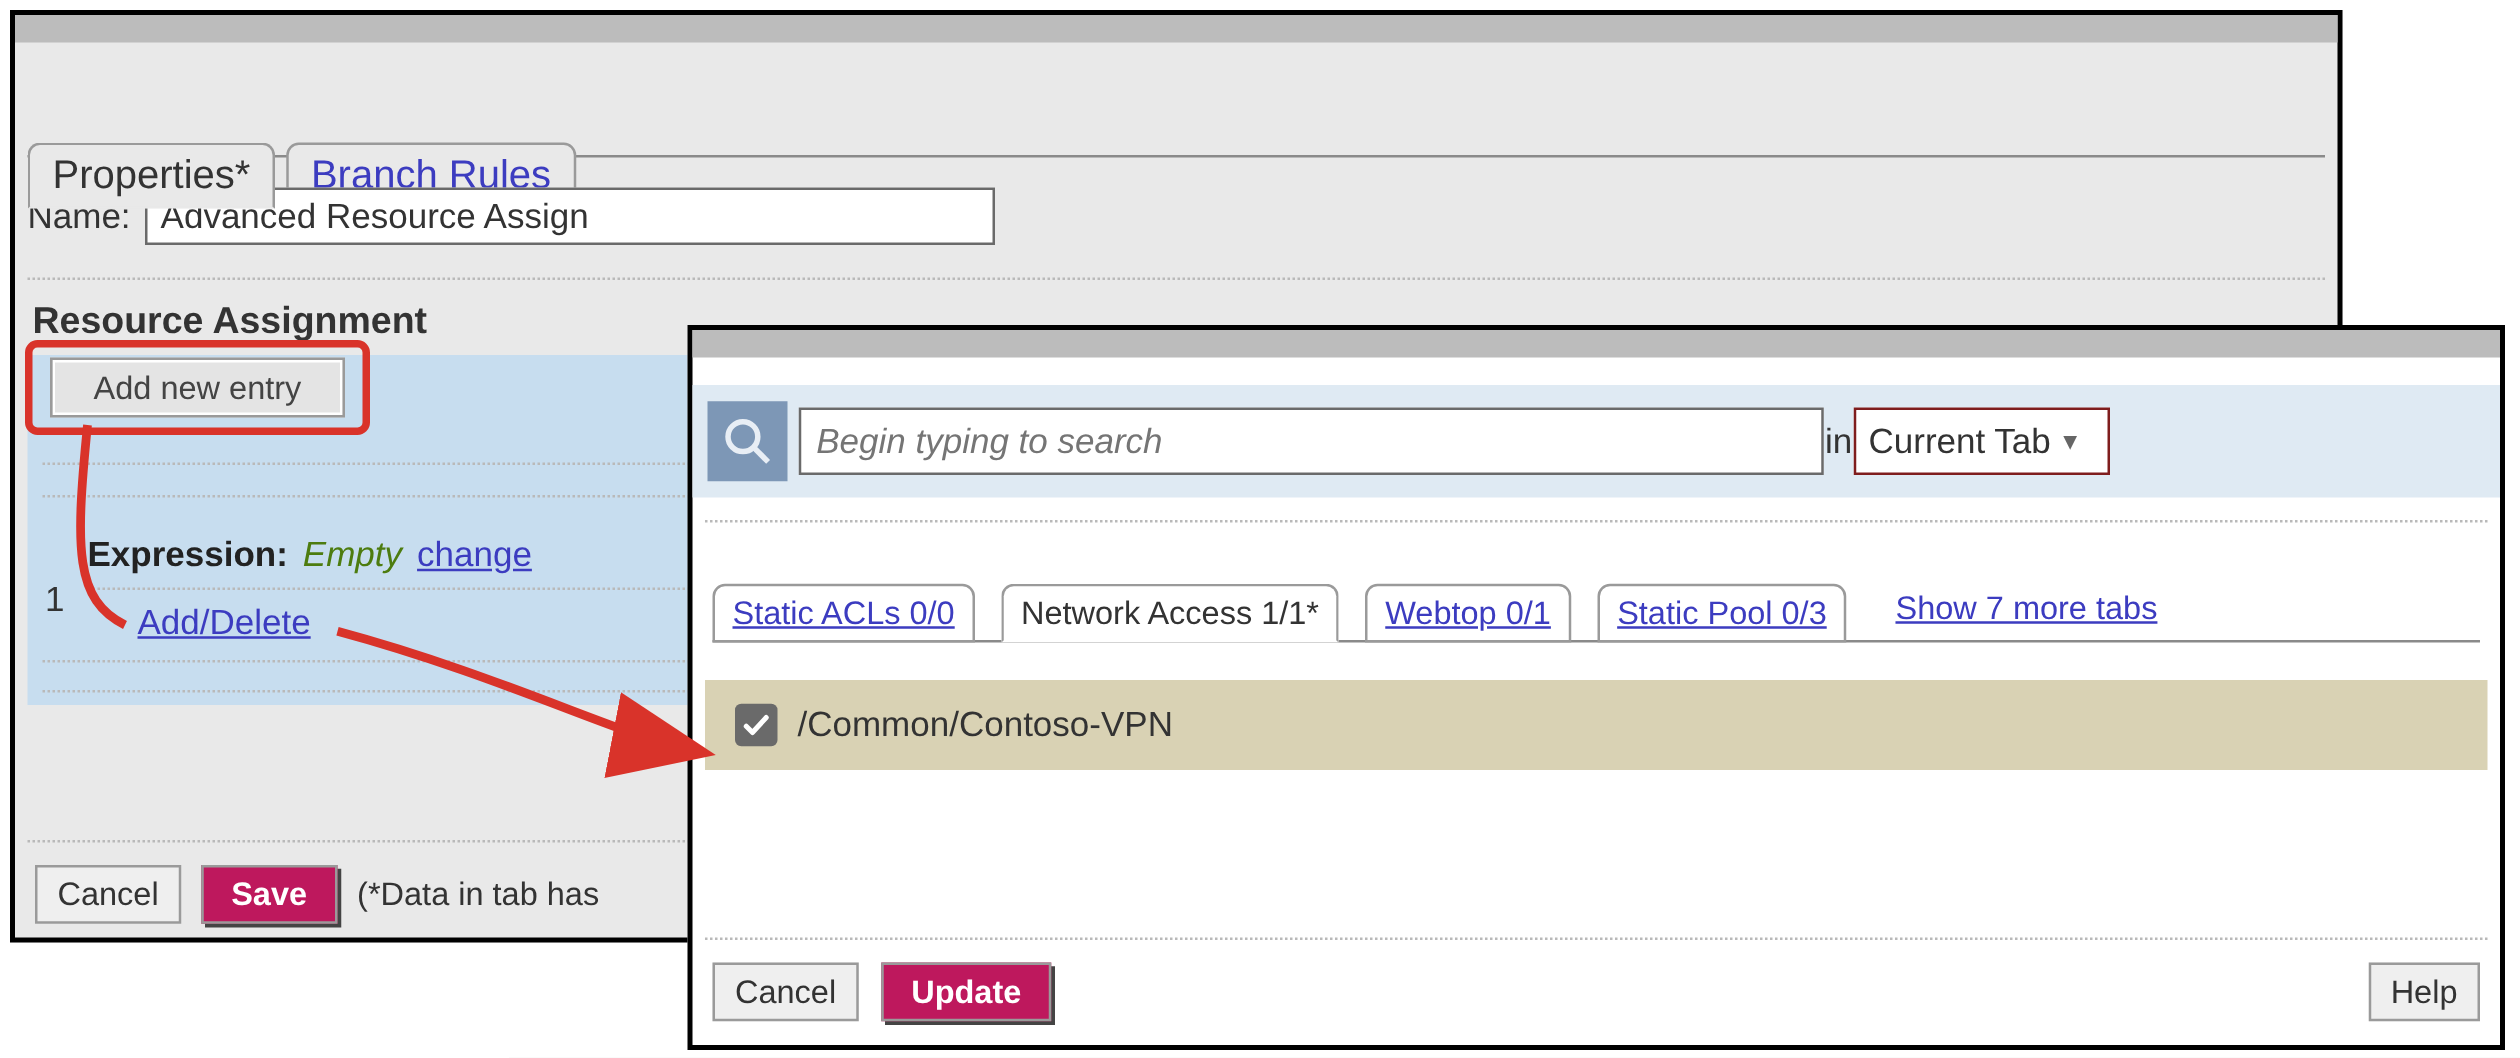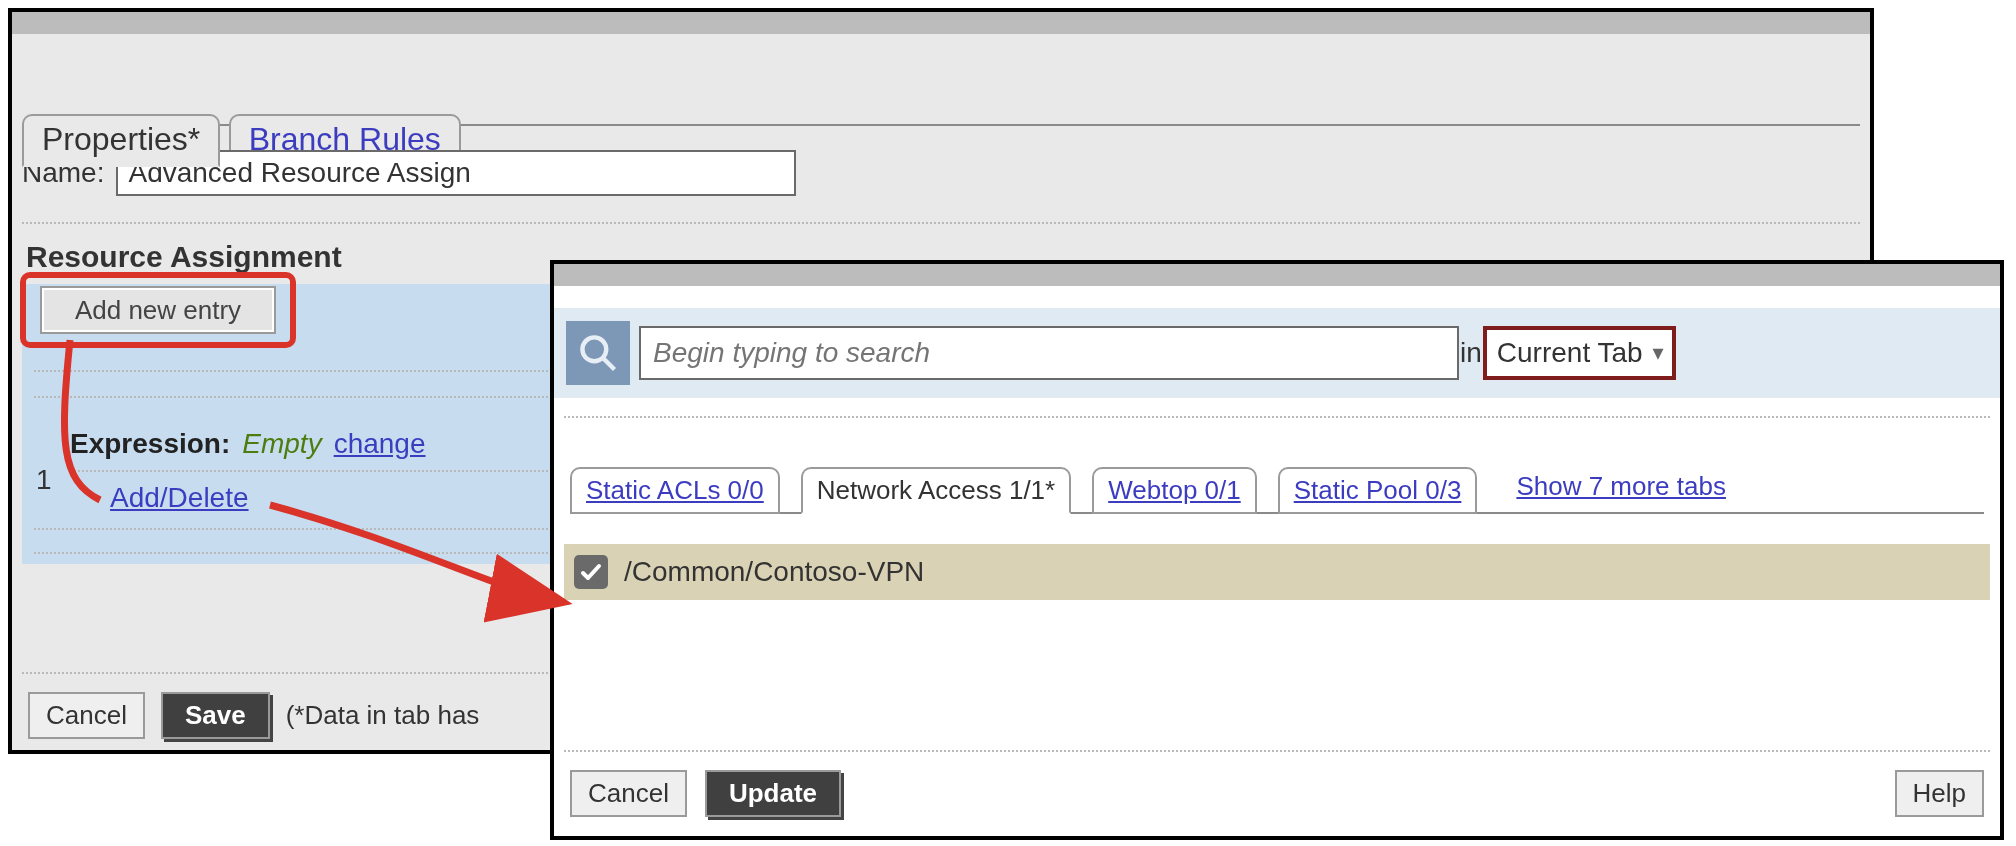--- a/index.html
+++ b/index.html
@@ -119,21 +119,21 @@
   .footer-left {
     position: absolute; left: 16px; top: 680px;
     display: flex; align-items: center; gap: 16px;
   }
   .btn-plain {
     background: #efefef; border: 2px solid #9a9a9a;
     font-size: 26px; padding: 6px 16px; cursor: pointer;
     color: #333;
   }
   .btn-primary {
-    background: #404040; color: #fff; font-weight: bold;
+    background: #be185d; color: #fff; font-weight: bold;
     border: 2px solid #9a9a9a;
     box-shadow: 3px 3px 0 #444;
     font-size: 26px; padding: 6px 22px; cursor: pointer;
   }
   .hint-text { font-size: 26px; color: #333; }
 
   
   .callout-svg {
     position: absolute; left: 0; top: 0; width: 2016px; height: 846px;
     pointer-events: none;
@@ -165,22 +165,22 @@
   }
   .mag-icon svg { width: 44px; height: 44px; }
   .search-input {
     width: 820px; height: 54px;
     border: 2px solid #6a6a6a; background: #fff;
     font-size: 28px; font-style: italic; color: #555;
     padding: 4px 12px;
   }
   .in-label { font-size: 28px; color: #333; }
   .scope-select {
-    height: 54px; border: 4px solid #7f1d1d; background: #fff;
-    font-size: 28px; padding: 4px 8px 4px 10px; color: #333;
+    height: 54px; border: 2px solid #7f1d1d; background: #fff;
+    font-size: 28px; padding: 4px 24px 4px 10px; color: #333;
     display: flex; align-items: center; gap: 10px;
     cursor: pointer;
   }
   .chev { font-size: 22px; color: #666; }
 
   .right-dotted-1 { position: absolute; left: 10px; right: 10px; top: 152px; }
 
   .sub-tabs {
     position: absolute; left: 16px; right: 16px; top: 196px; height: 54px;
     border-bottom: 2px solid #8a8a8a;
@@ -193,24 +193,24 @@
     border-top-right-radius: 10px;
     background: #fff; font-size: 26px;
     position: relative;
     margin-bottom: -2px;
   }
   .sub-tab.link-tab { color: #3c3cc0; text-decoration: underline; cursor: pointer; }
   .sub-tab.active-tab { color: #333; border-bottom: 2px solid #fff; }
   .more-tabs { margin-left: 18px; font-size: 26px; align-self: center; }
 
   .item-band {
-    position: absolute; left: 10px; right: 10px; top: 280px; height: 56px;
+    position: absolute; left: 10px; right: 10px; top: 280px; height: 72px;
     background: #d9d2b4;
     display: flex; align-items: center; gap: 16px;
-    padding-left: 10px;
+    padding-left: 24px;
   }
   .cb {
     width: 34px; height: 34px; border-radius: 5px;
     background: #6a6a6a; display: flex; align-items: center; justify-content: center;
     cursor: pointer;
   }
   .cb svg { width: 24px; height: 24px; }
   .item-label { font-size: 28px; color: #333; }
 
   .right-dotted-2 { position: absolute; left: 10px; right: 10px; top: 486px; }

